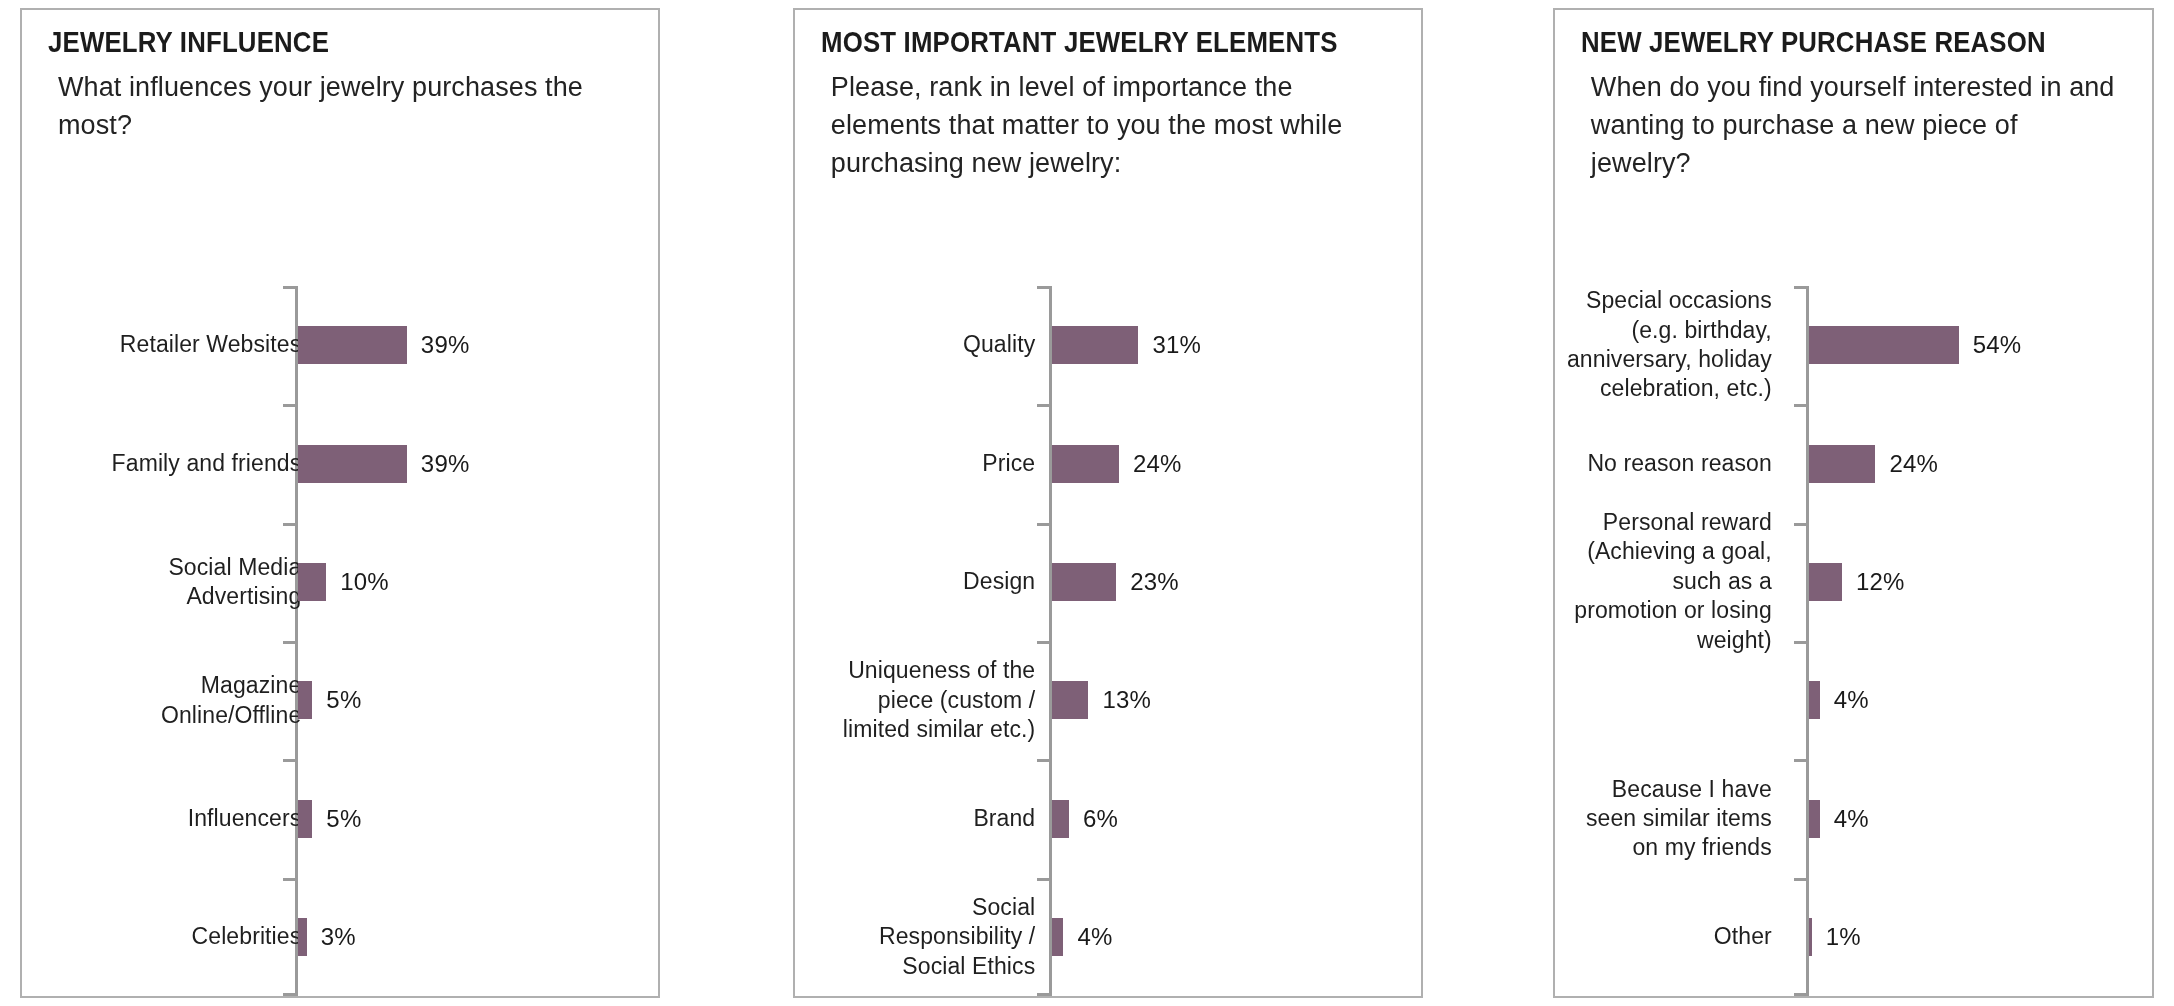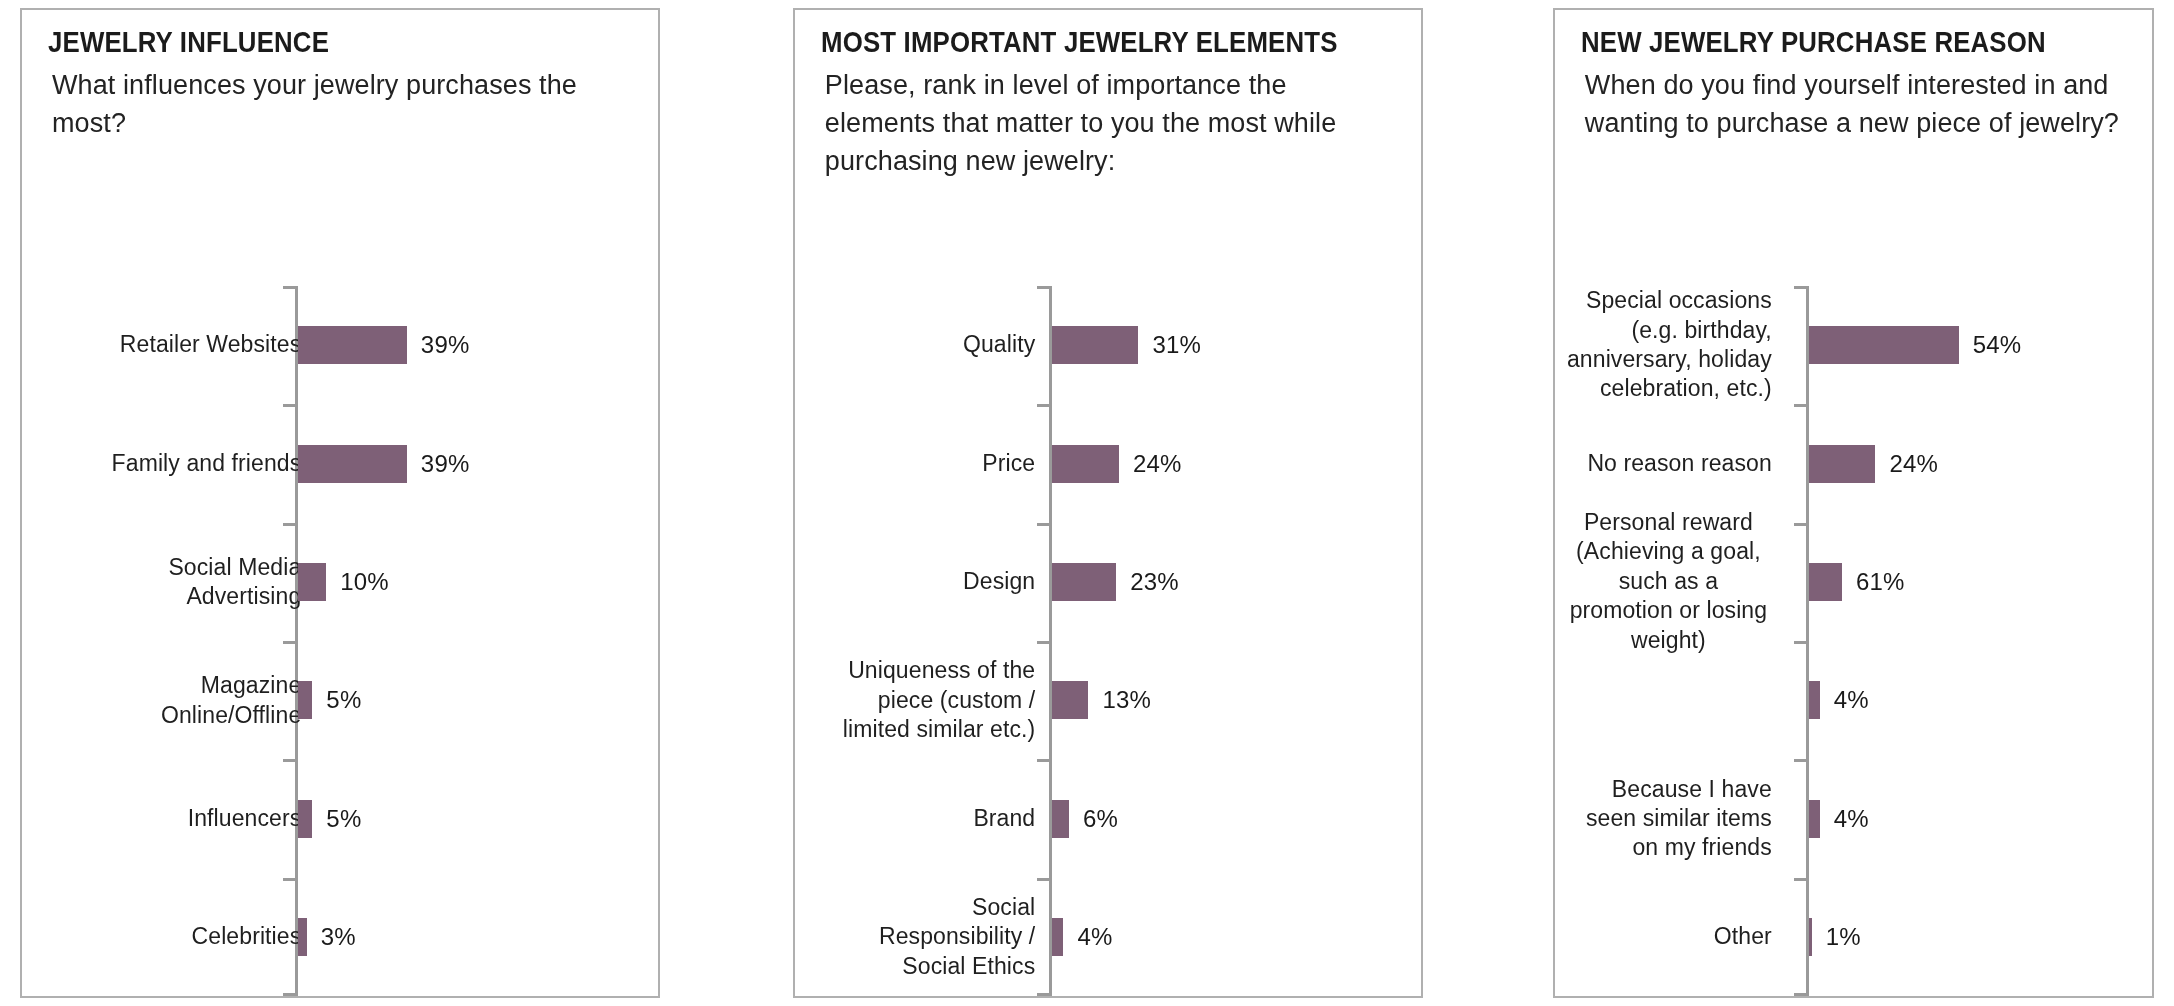--- a/index.html
+++ b/index.html
@@ -46,21 +46,21 @@
     transform-origin: left center;
     white-space: nowrap;
     margin: 0 0 8px 0;
   }
   .panel-subtitle {
     font-size: 27px;
     font-weight: 300;
     color: #232323;
     line-height: 1.42;
     letter-spacing: 0.1px;
-    margin: 4px;
+    margin: 10px;
   }
 
   .chart {
     position: relative;
     flex: 1 1 auto;
     margin: 0 20px 0 20px;
   }
   .plot {
     position: absolute;
     left: 0;
@@ -191,23 +191,23 @@
           <div class="axis-line" style="left: 230.8px;"></div>
           <div class="tick" style="left: 218.8px; top: 0px;"></div>
           <div class="cat-label" style="right: 360.2px; width: 206.8px; top: 59.1667px; transform: translateY(-50%);">Special occasions (e.g. birthday, anniversary, holiday celebration, etc.)</div>
           <div class="bar" style="left: 233.8px; width: 150.12px; height: 38px; top: 40.1667px; background: rgb(126, 96, 119);"></div>
           <div class="val-label" style="left: 397.92px; top: 59.1667px; transform: translateY(-50%);">54%</div>
           <div class="tick" style="left: 218.8px; top: 118.333px;"></div>
           <div class="cat-label" style="right: 360.2px; width: 206.8px; top: 177.5px; transform: translateY(-50%);">No reason reason</div>
           <div class="bar" style="left: 233.8px; width: 66.72px; height: 38px; top: 158.5px; background: rgb(126, 96, 119);"></div>
           <div class="val-label" style="left: 314.52px; top: 177.5px; transform: translateY(-50%);">24%</div>
           <div class="tick" style="left: 218.8px; top: 236.667px;"></div>
-          <div class="cat-label" style="right: 360.2px; width: 206.8px; top: 295.833px; transform: translateY(-50%); text-align: center;">Personal reward (Achieving a goal, such as a promotion or losing weight)</div>
+          <div class="cat-label" style="right: 360.2px; width: 206.8px; top: 295.833px; transform: translateY(-50%);">Personal reward (Achieving a goal, such as a promotion or losing weight)</div>
           <div class="bar" style="left: 233.8px; width: 33.36px; height: 38px; top: 276.833px; background: rgb(126, 96, 119);"></div>
-          <div class="val-label" style="left: 281.16px; top: 295.833px; transform: translateY(-50%);">61%</div>
+          <div class="val-label" style="left: 281.16px; top: 295.833px; transform: translateY(-50%);">12%</div>
           <div class="tick" style="left: 218.8px; top: 355px;"></div>
           <div class="bar" style="left: 233.8px; width: 11.12px; height: 38px; top: 395.167px; background: rgb(126, 96, 119);"></div>
           <div class="val-label" style="left: 258.92px; top: 414.167px; transform: translateY(-50%);">4%</div>
           <div class="tick" style="left: 218.8px; top: 473.333px;"></div>
           <div class="cat-label" style="right: 360.2px; width: 206.8px; top: 532.5px; transform: translateY(-50%);">Because I have seen similar items on my friends</div>
           <div class="bar" style="left: 233.8px; width: 11.12px; height: 38px; top: 513.5px; background: rgb(126, 96, 119);"></div>
           <div class="val-label" style="left: 258.92px; top: 532.5px; transform: translateY(-50%);">4%</div>
           <div class="tick" style="left: 218.8px; top: 591.667px;"></div>
           <div class="tick" style="left: 218.8px; top: 707px;"></div>
           <div class="cat-label" style="right: 360.2px; width: 206.8px; top: 650.833px; transform: translateY(-50%);">Other</div>

